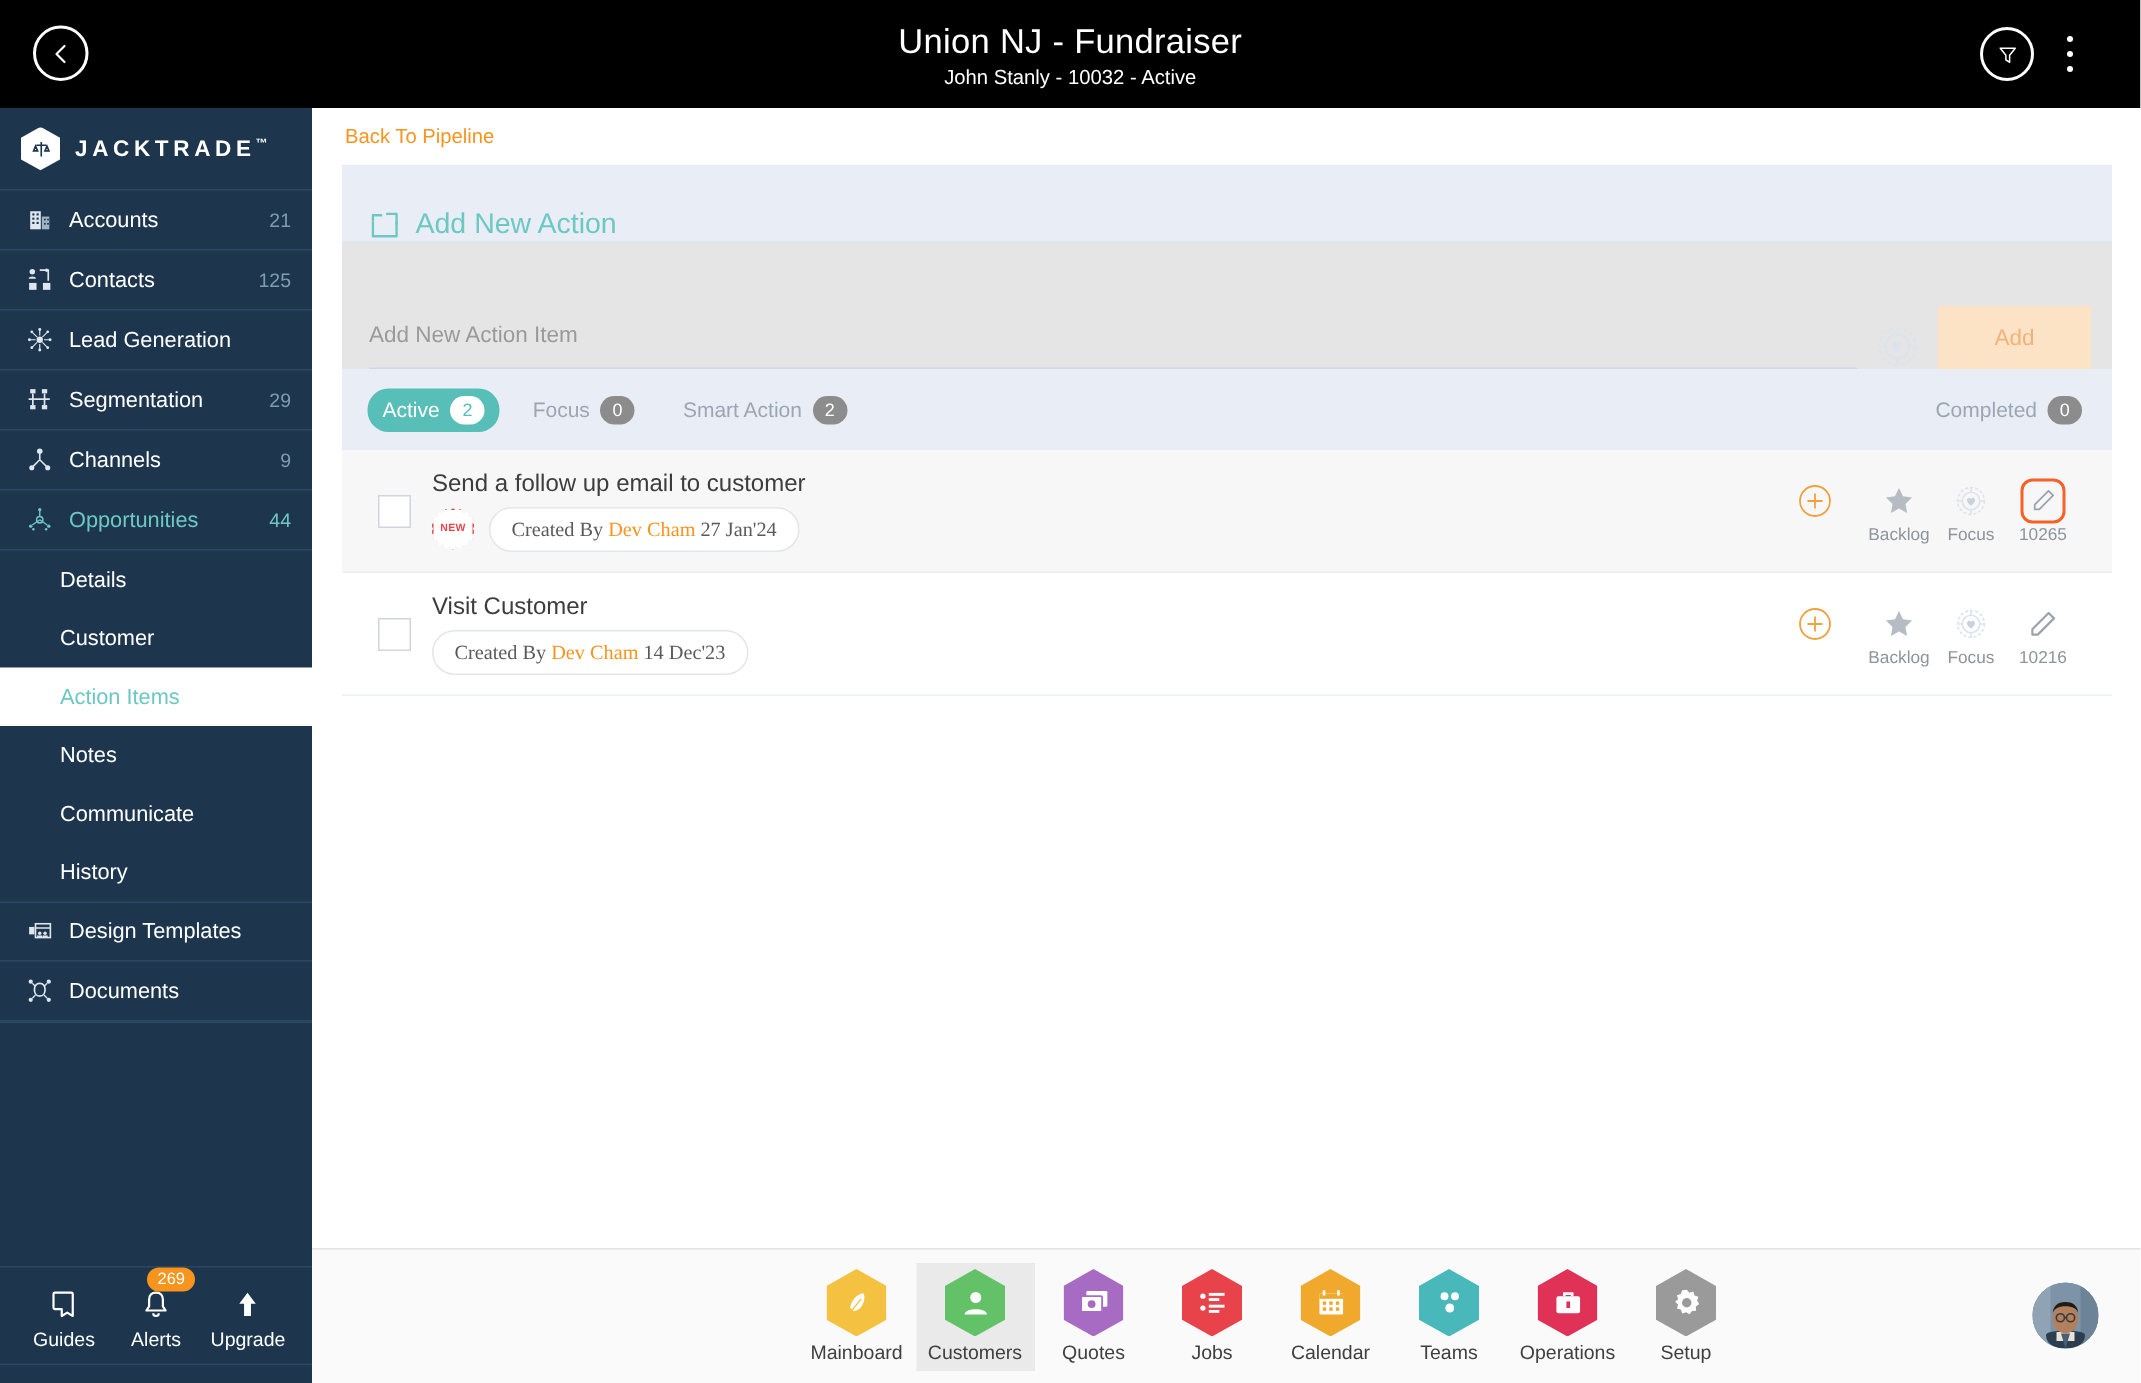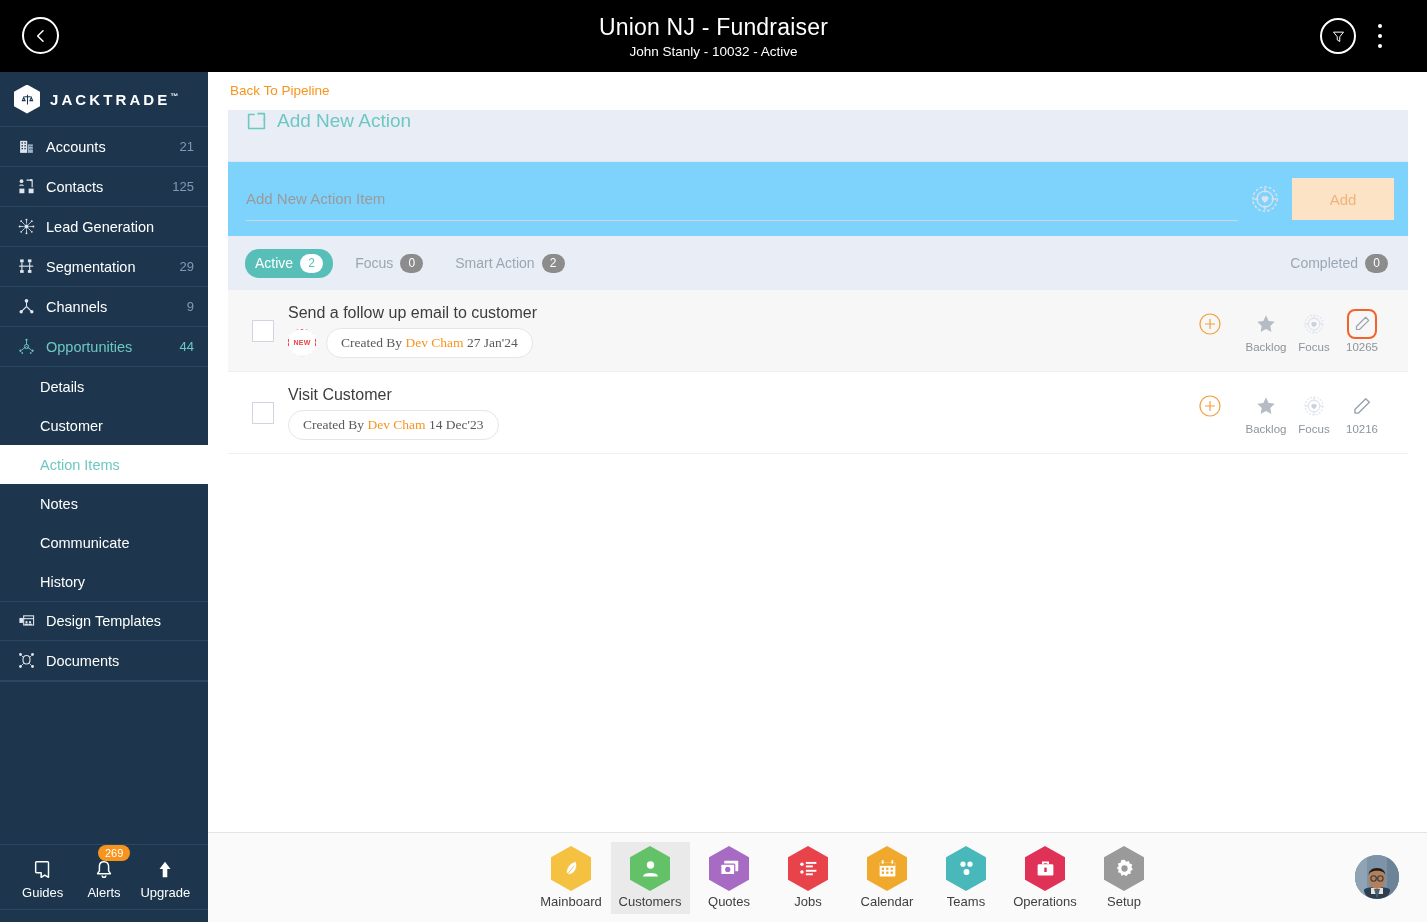--- a/index.html
+++ b/index.html
@@ -106,27 +106,27 @@
     background: #ffffff;
   }
   .back-pipeline {
     position: absolute; left: 22px; top: 11px; font-size: 13.5px;
     color: #f7941e; cursor: pointer;
   }
   .panel { position: absolute; left: 20px; top: 38px; width: 1180px; }
 
   .panel-head {
     height: 52px; background: #e9eef6; border-bottom: 1px solid #dde4ee;
-    display: flex; align-items: flex-start; padding-left: 17px;
+    display: flex; align-items: flex-end; padding-left: 17px;
   }
   .panel-head .ph-ico { width: 22px; height: 22px; margin-right: 10px; display:flex; align-items:center; justify-content:center;}
   .panel-head .ph-txt { font-size: 19px; color: #6dc8c3; }
 
   .add-row {
-    height: 74px; background: #7dd3fc; display: flex; align-items: center;
+    height: 84px; background: #e5e5e5; display: flex; align-items: flex-end;
     padding: 0 14px 0 18px; position: relative;
   }
   .add-input {
     flex: 1; height: 44px; border: none; border-bottom: 1px solid #cfd6e0;
     font-size: 15px; color: #444; outline: none; background: transparent;
     font-family: "Liberation Sans", sans-serif; margin-right: 10px;
   }
   .add-input::placeholder { color: #9a9a9a; }
   .target-icon { width: 30px; height: 30px; margin: 0 12px 0 2px; cursor: pointer; }
   .add-btn {

